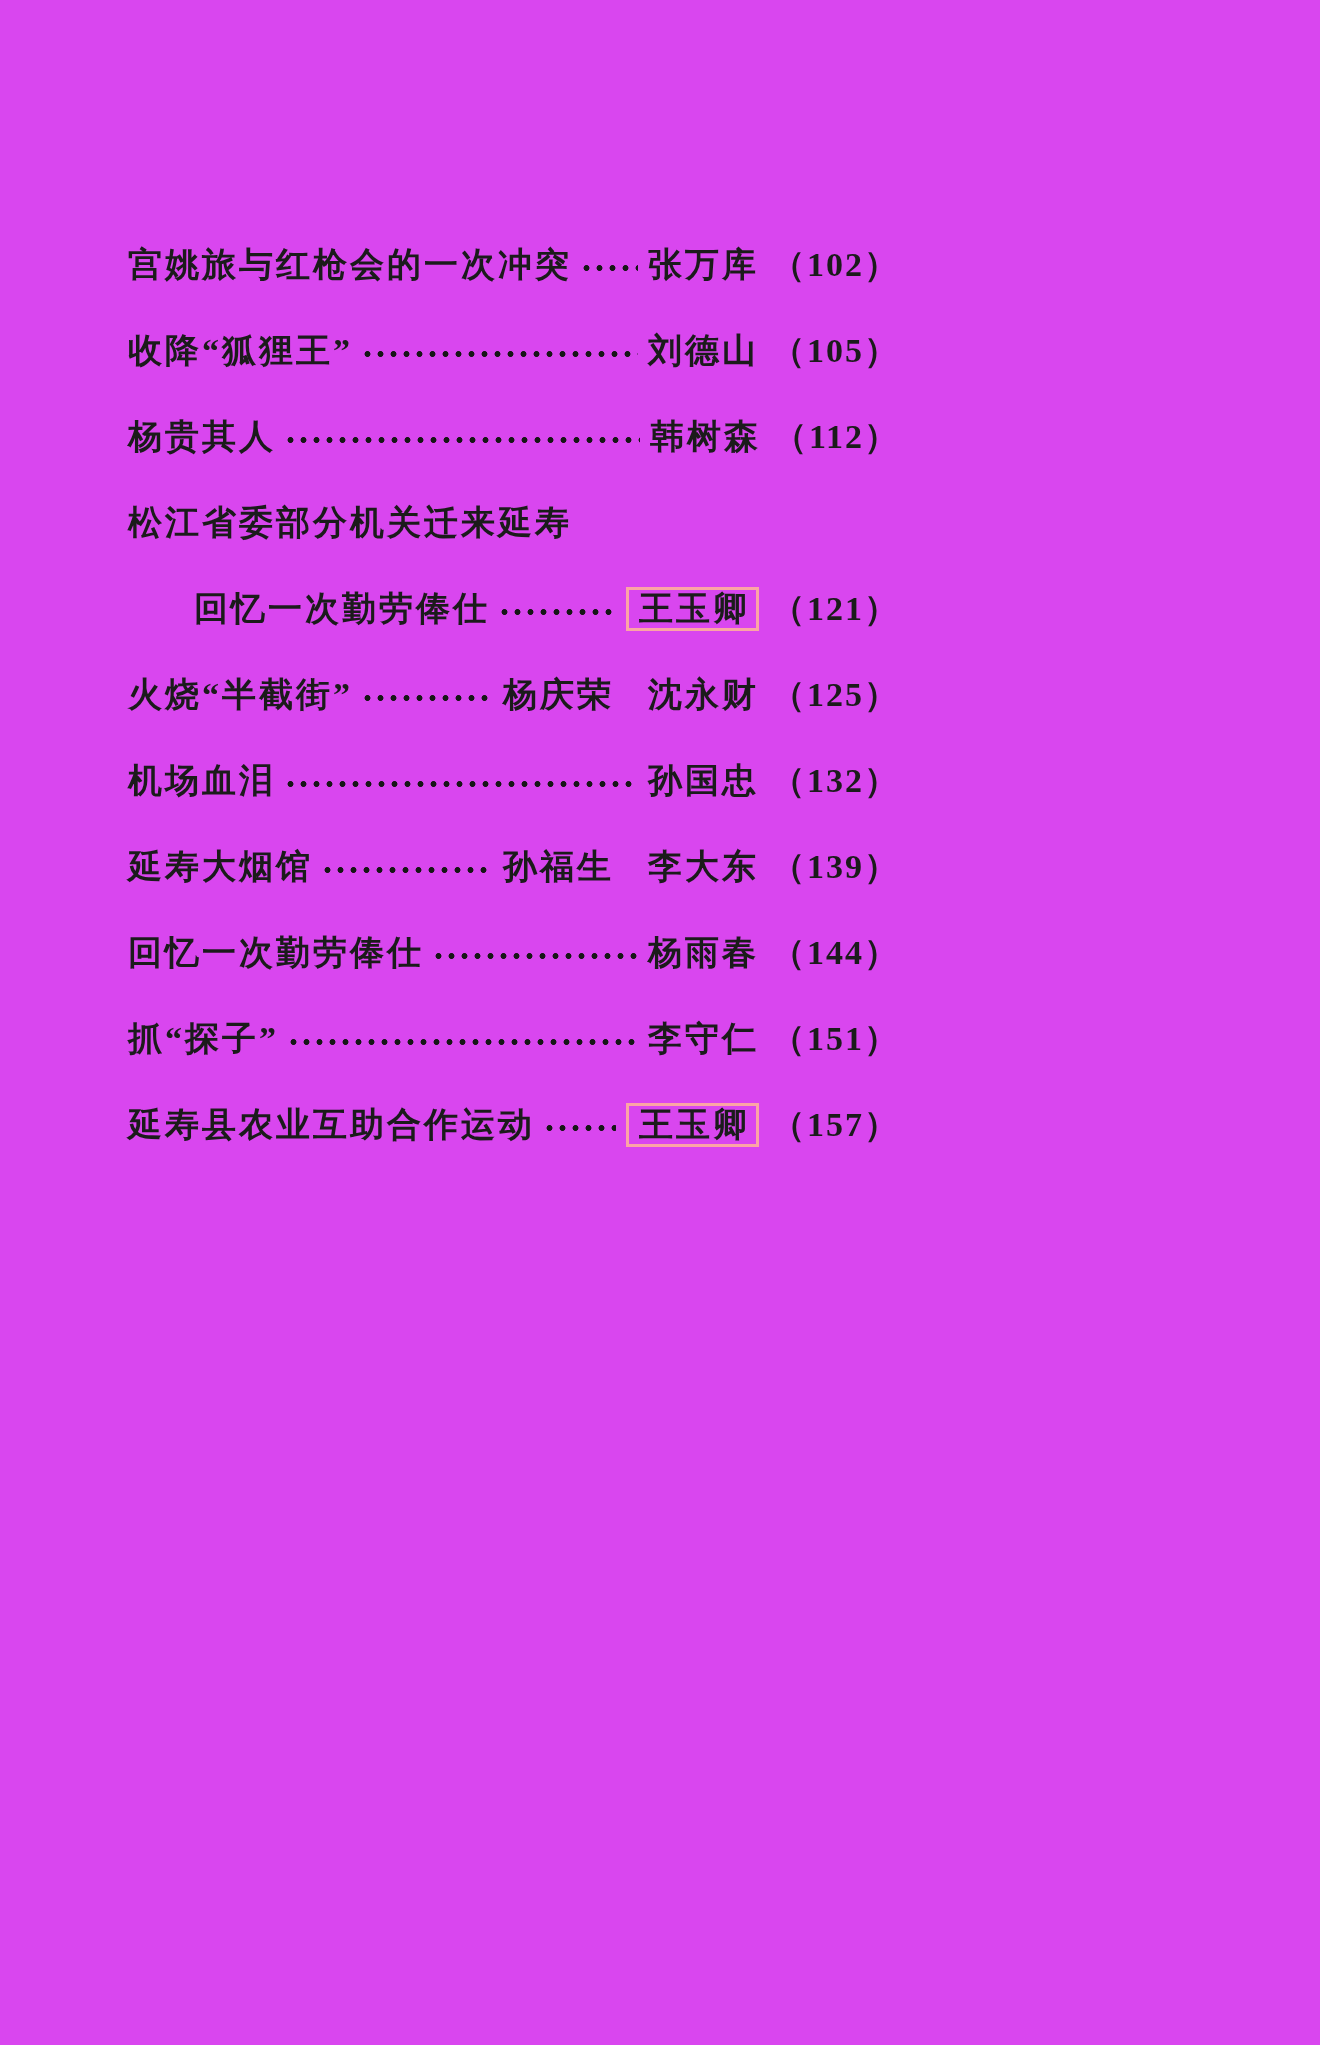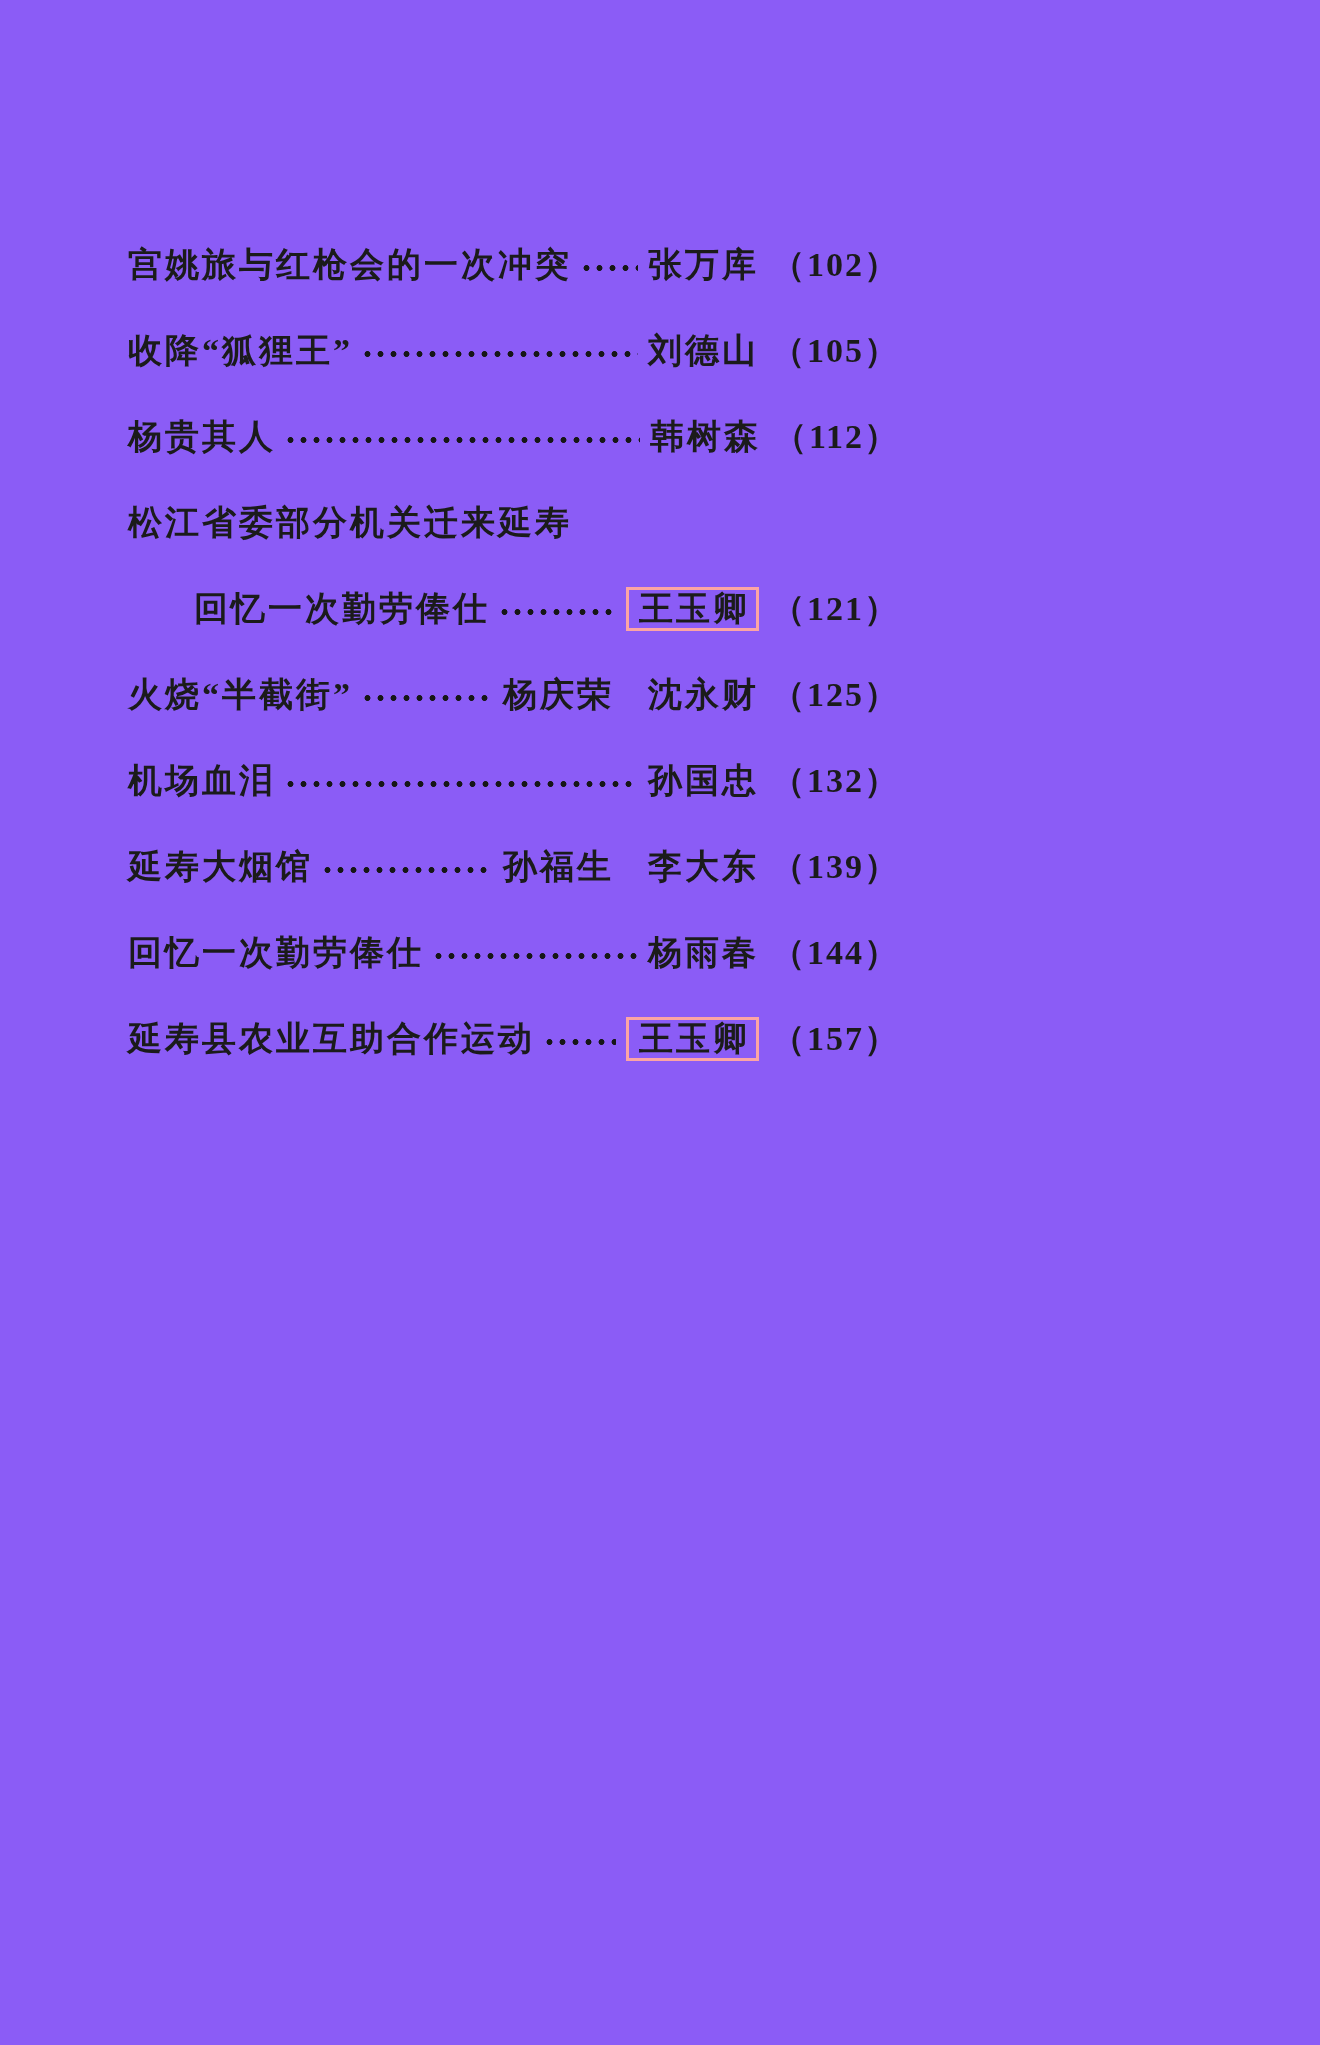--- a/index.html
+++ b/index.html
@@ -7,21 +7,21 @@
     padding: 0;
     width: 1320px;
     height: 2045px;
     background: #ffffff;
     overflow: hidden;
   }
   .page {
     position: relative;
     width: 1320px;
     height: 2045px;
-    background: #8b5cf6;
+    background: #d946ef;
     font-family: "Liberation Serif", "DejaVu Serif", serif;
     color: #1b1b1b;
   }
   .toc {
     position: absolute;
     left: 128px;
     top: 222px;
     width: 772px;
   }
   .toc-row {
@@ -139,20 +139,28 @@
 
     <div class="toc-row">
       <span class="entry-title">回忆一次勤劳俸仕</span>
       <span class="dot-leader"></span>
       <span class="authors">
         <span class="entry-author">杨雨春</span>
       </span>
       <span class="entry-page">（144）</span>
     </div>
 
+    <div class="toc-row">
+      <span class="entry-title">抓“探子”</span>
+      <span class="dot-leader"></span>
+      <span class="authors">
+        <span class="entry-author">李守仁</span>
+      </span>
+      <span class="entry-page">（151）</span>
+    </div>
 
     <div class="toc-row">
       <span class="entry-title">延寿县农业互助合作运动</span>
       <span class="dot-leader"></span>
       <span class="authors">
         <span class="entry-author boxed">王玉卿</span>
       </span>
       <span class="entry-page">（157）</span>
     </div>
 

